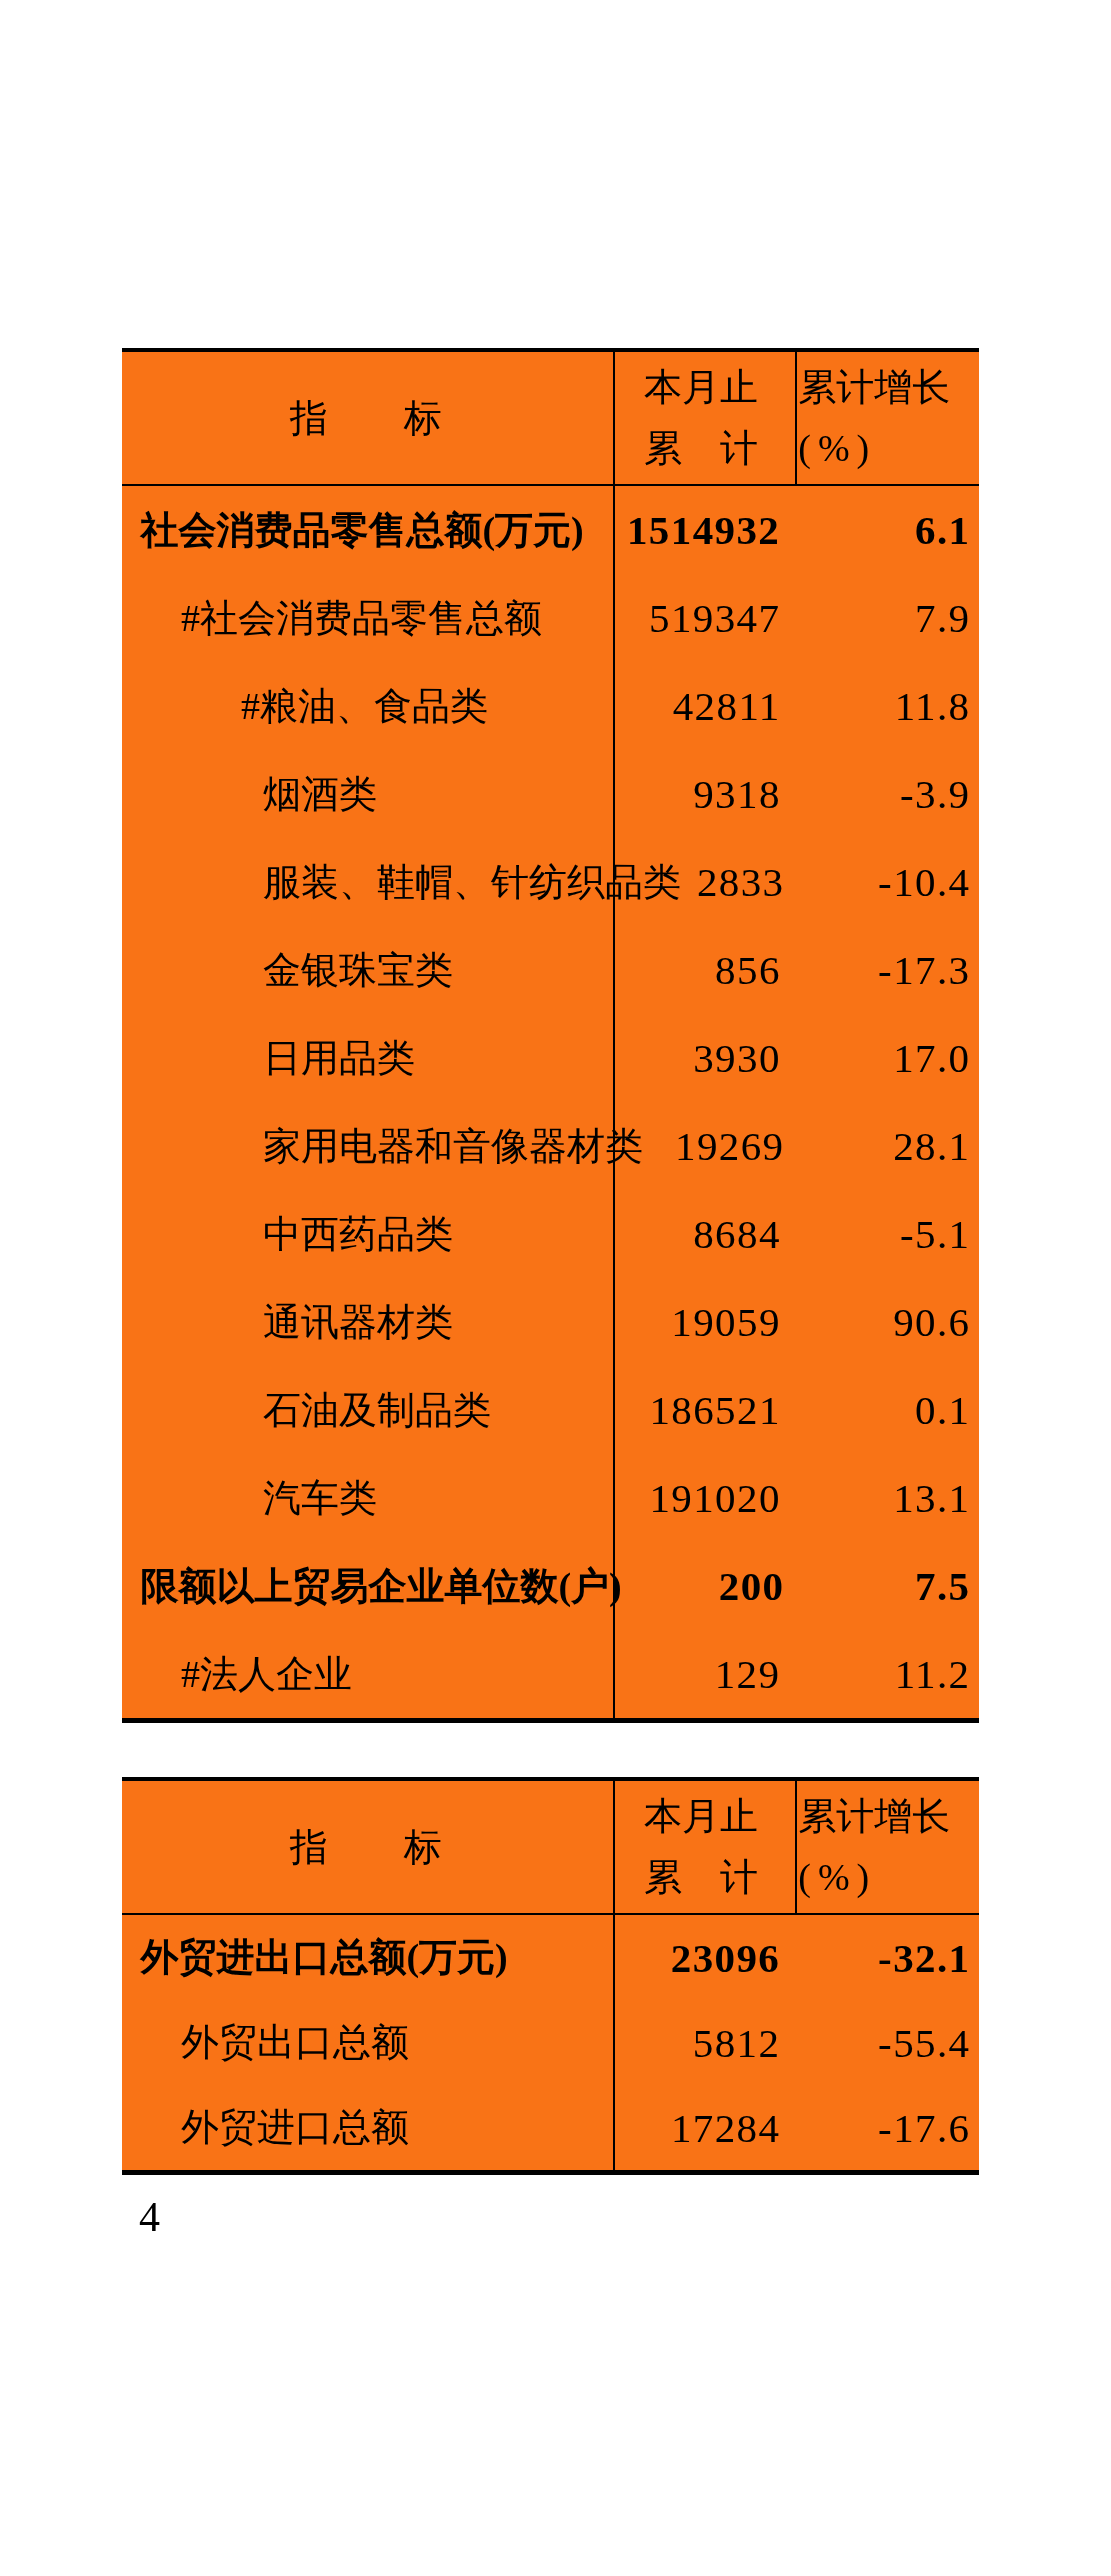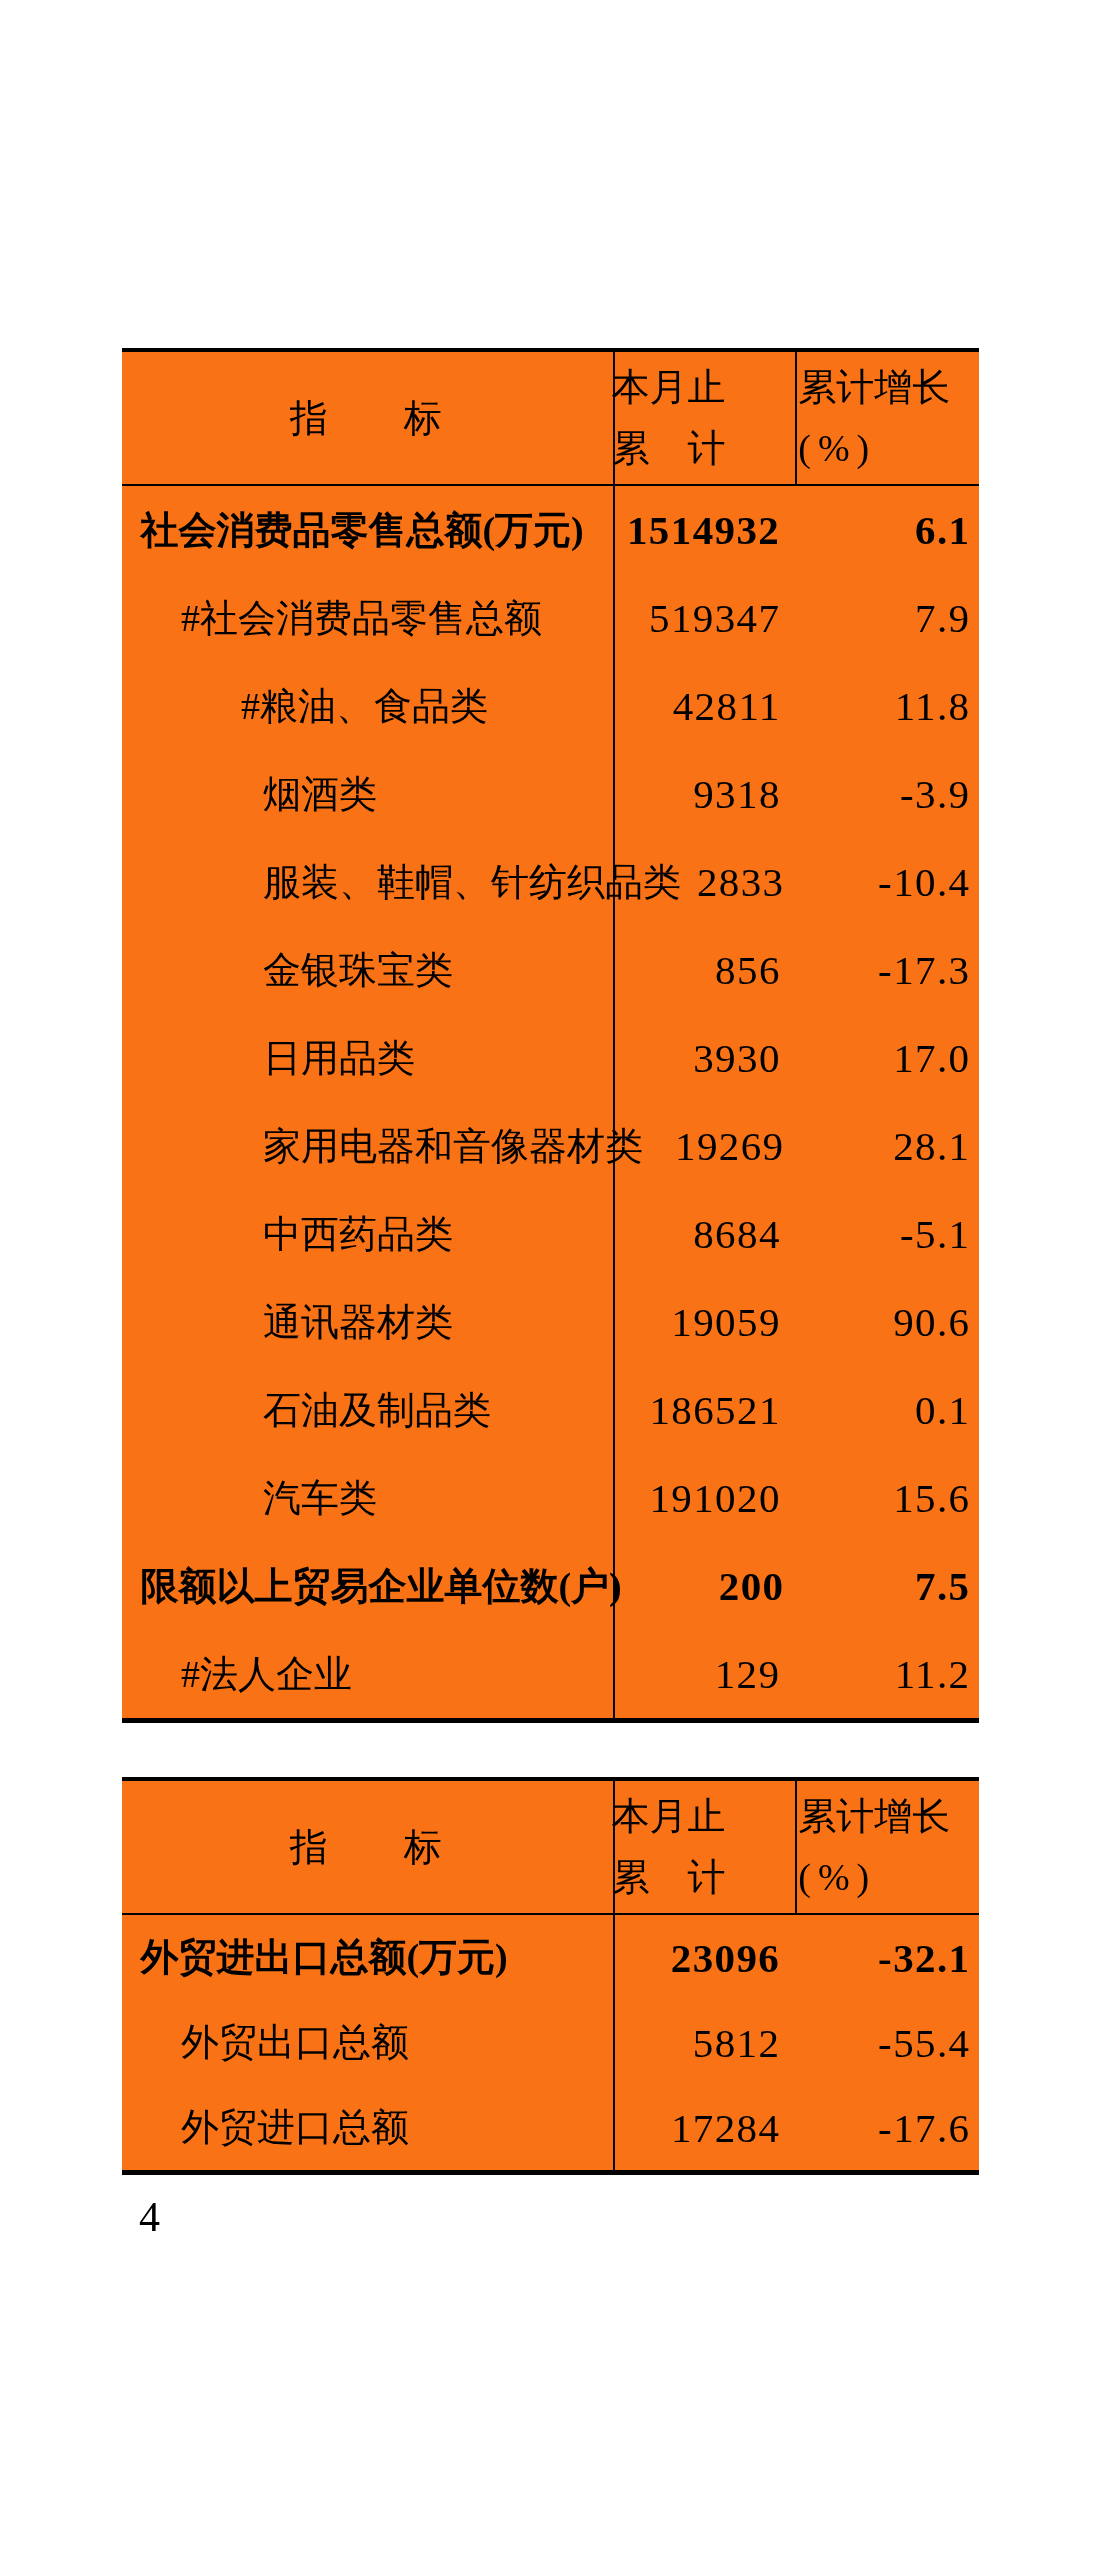--- a/index.html
+++ b/index.html
@@ -23,21 +23,21 @@
   .t1{top:348px;}
   .t2{top:1777px;}
   .thead{
     position:relative;
     display:flex;
     align-items:center;
     height:132px;
     border-bottom:2.1px solid #000;
   }
   .hc1{width:491px;text-align:center;font-size:38px;}
-  .hc2{width:180px;margin-left:2.1px;text-align:left;font-size:38px;line-height:61px;}
+  .hc2{width:180px;margin-left:2.1px;text-align:center;font-size:38px;line-height:61px;}
   .hc3{width:182px;margin-left:8px;font-size:38px;line-height:61px;}
   .pct{letter-spacing:7px;}
   .tbody{position:relative;}
   .row{display:flex;align-items:center;height:88px;}
   .t2 .row{height:85px;}
   .c1{width:491px;box-sizing:border-box;font-size:38px;white-space:nowrap;}
   .c2{width:180px;margin-left:16px;box-sizing:border-box;text-align:right;padding-right:17.7px;font-size:41px;letter-spacing:1.4px;}
   .c3{width:182px;margin-left:2.1px;box-sizing:border-box;text-align:right;padding-right:8.5px;font-size:41px;letter-spacing:1.4px;}
   .ind1{padding-left:18.4px;}
   .ind2{padding-left:59px;}
@@ -117,21 +117,21 @@
         <div class="c3">90.6</div>
       </div>
       <div class="row">
         <div class="c1 ind4">石油及制品类</div>
         <div class="c2">186521</div>
         <div class="c3">0.1</div>
       </div>
       <div class="row">
         <div class="c1 ind4">汽车类</div>
         <div class="c2">191020</div>
-        <div class="c3">15.6</div>
+        <div class="c3">13.1</div>
       </div>
       <div class="row">
         <div class="c1 ind1 bold">限额以上贸易企业单位数(户)</div>
         <div class="c2 bold">200</div>
         <div class="c3 bold">7.5</div>
       </div>
       <div class="row">
         <div class="c1 ind2">#法人企业</div>
         <div class="c2">129</div>
         <div class="c3">11.2</div>

